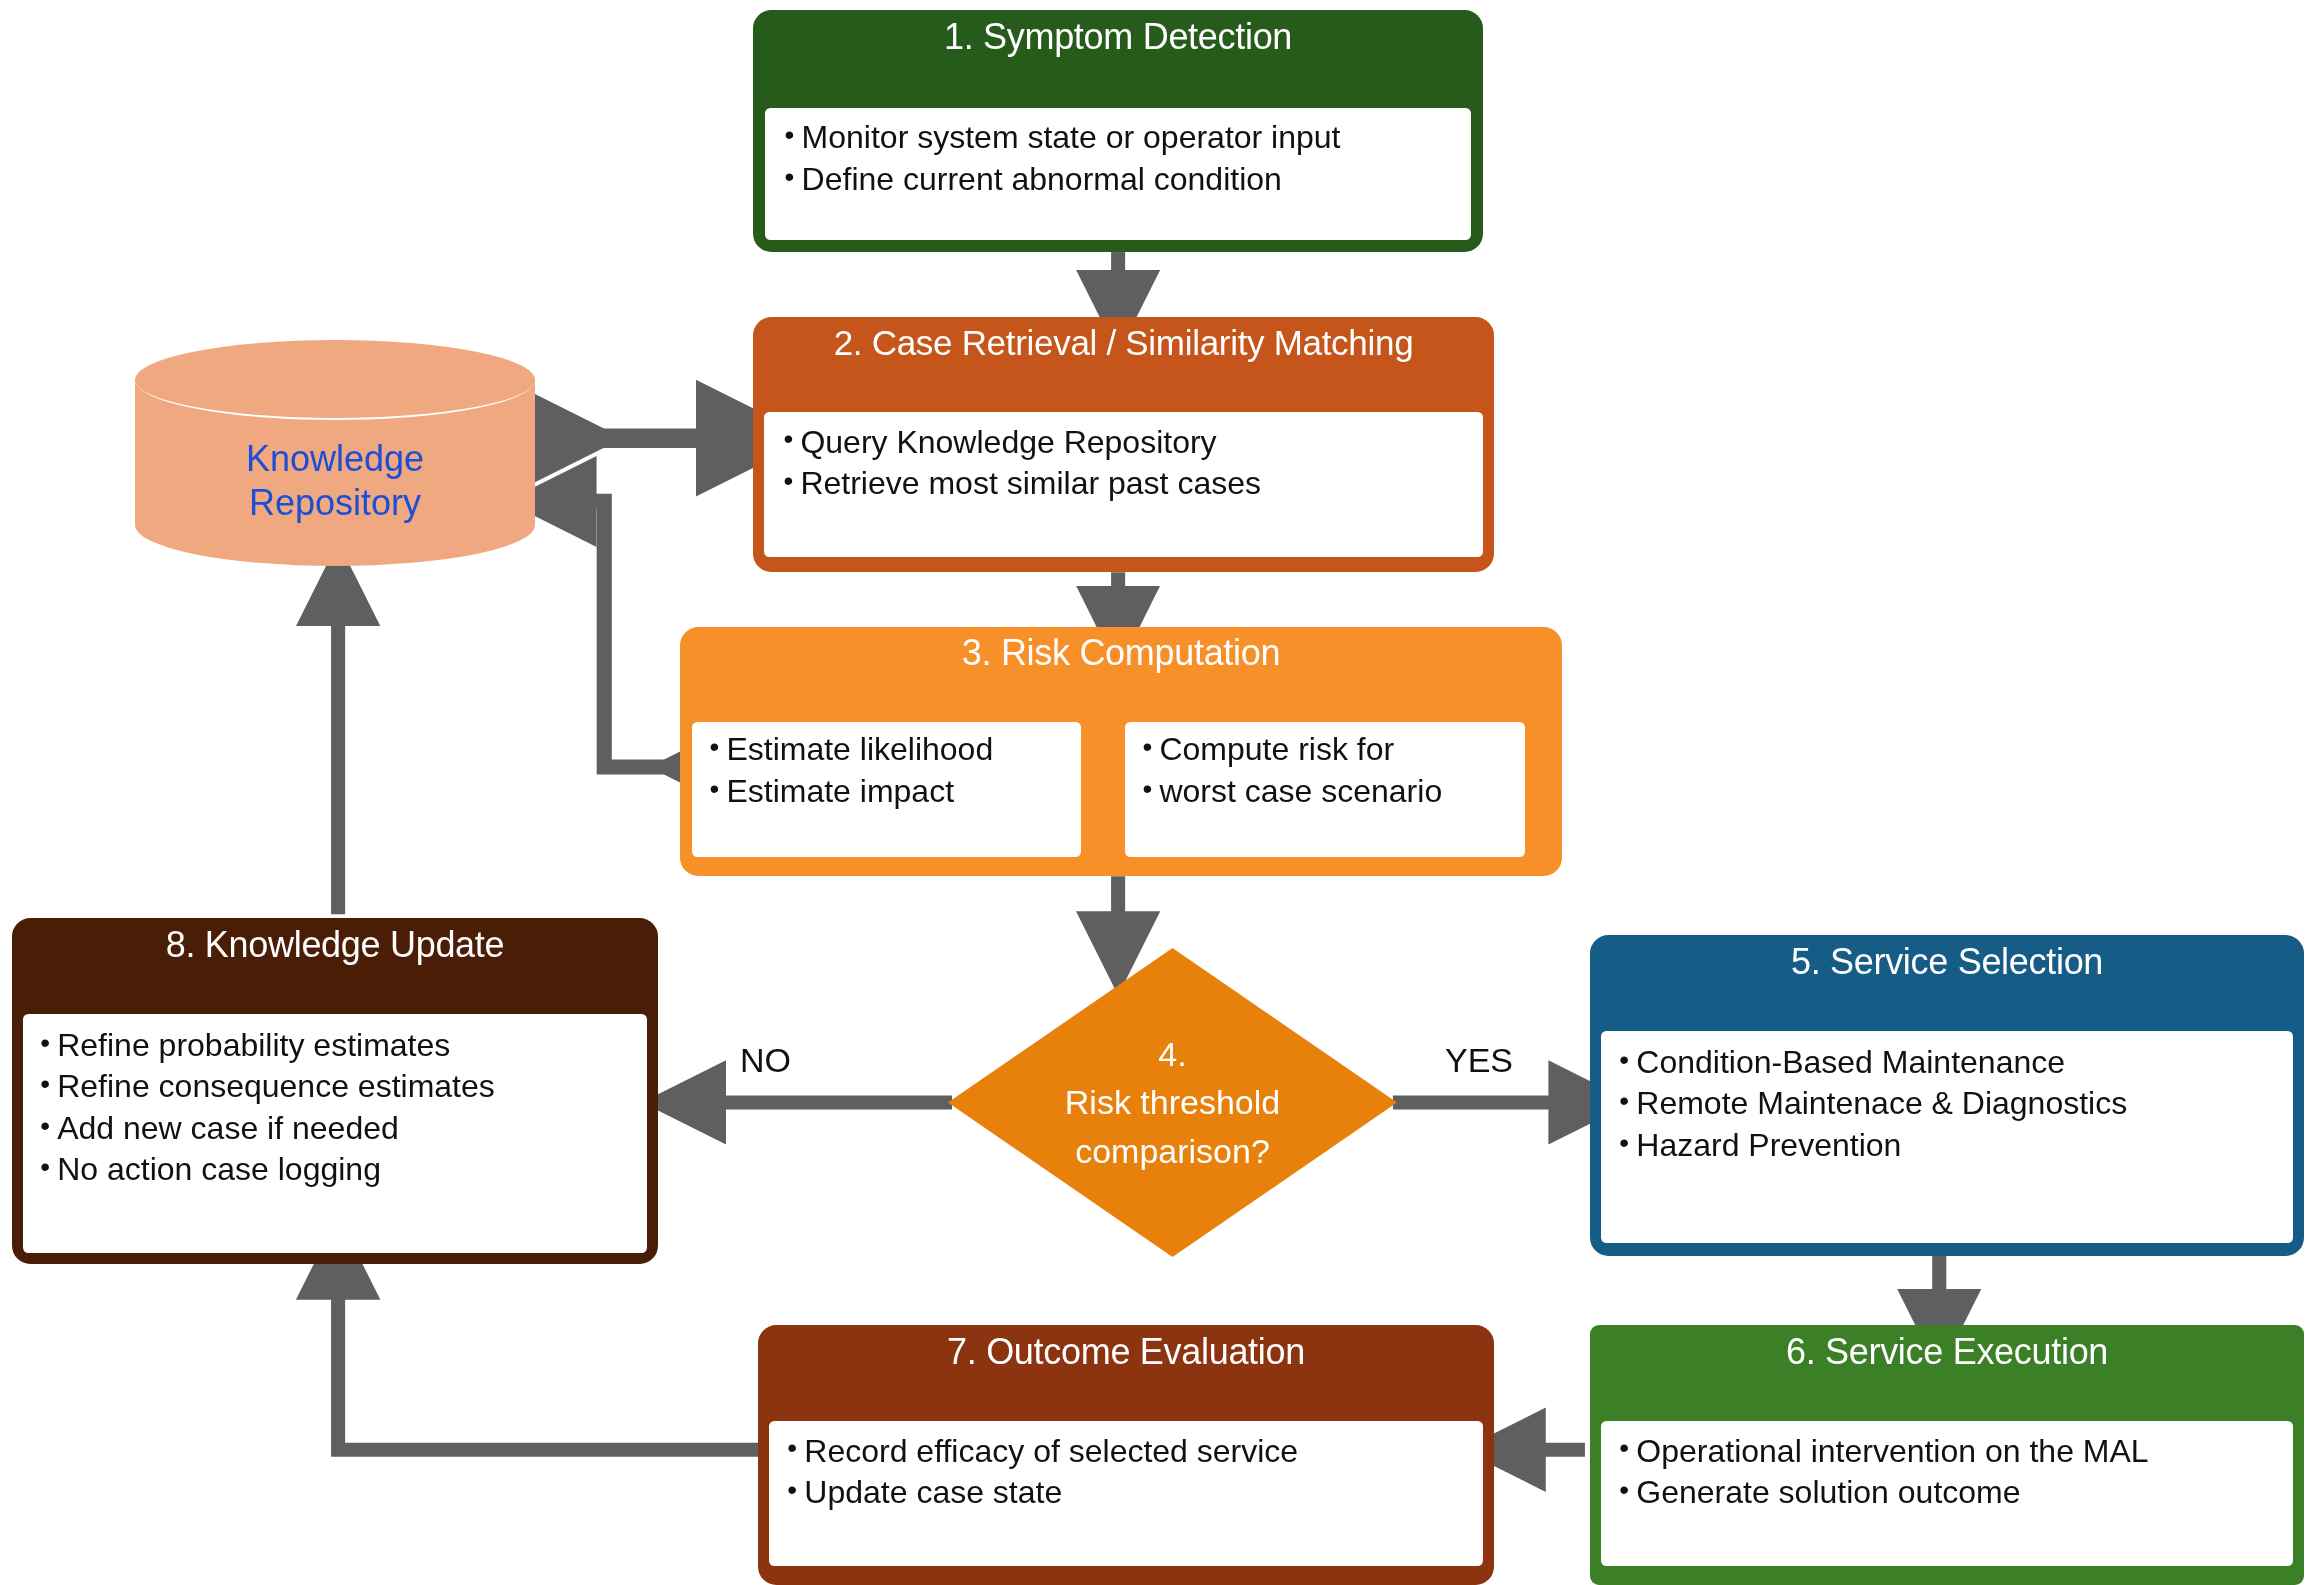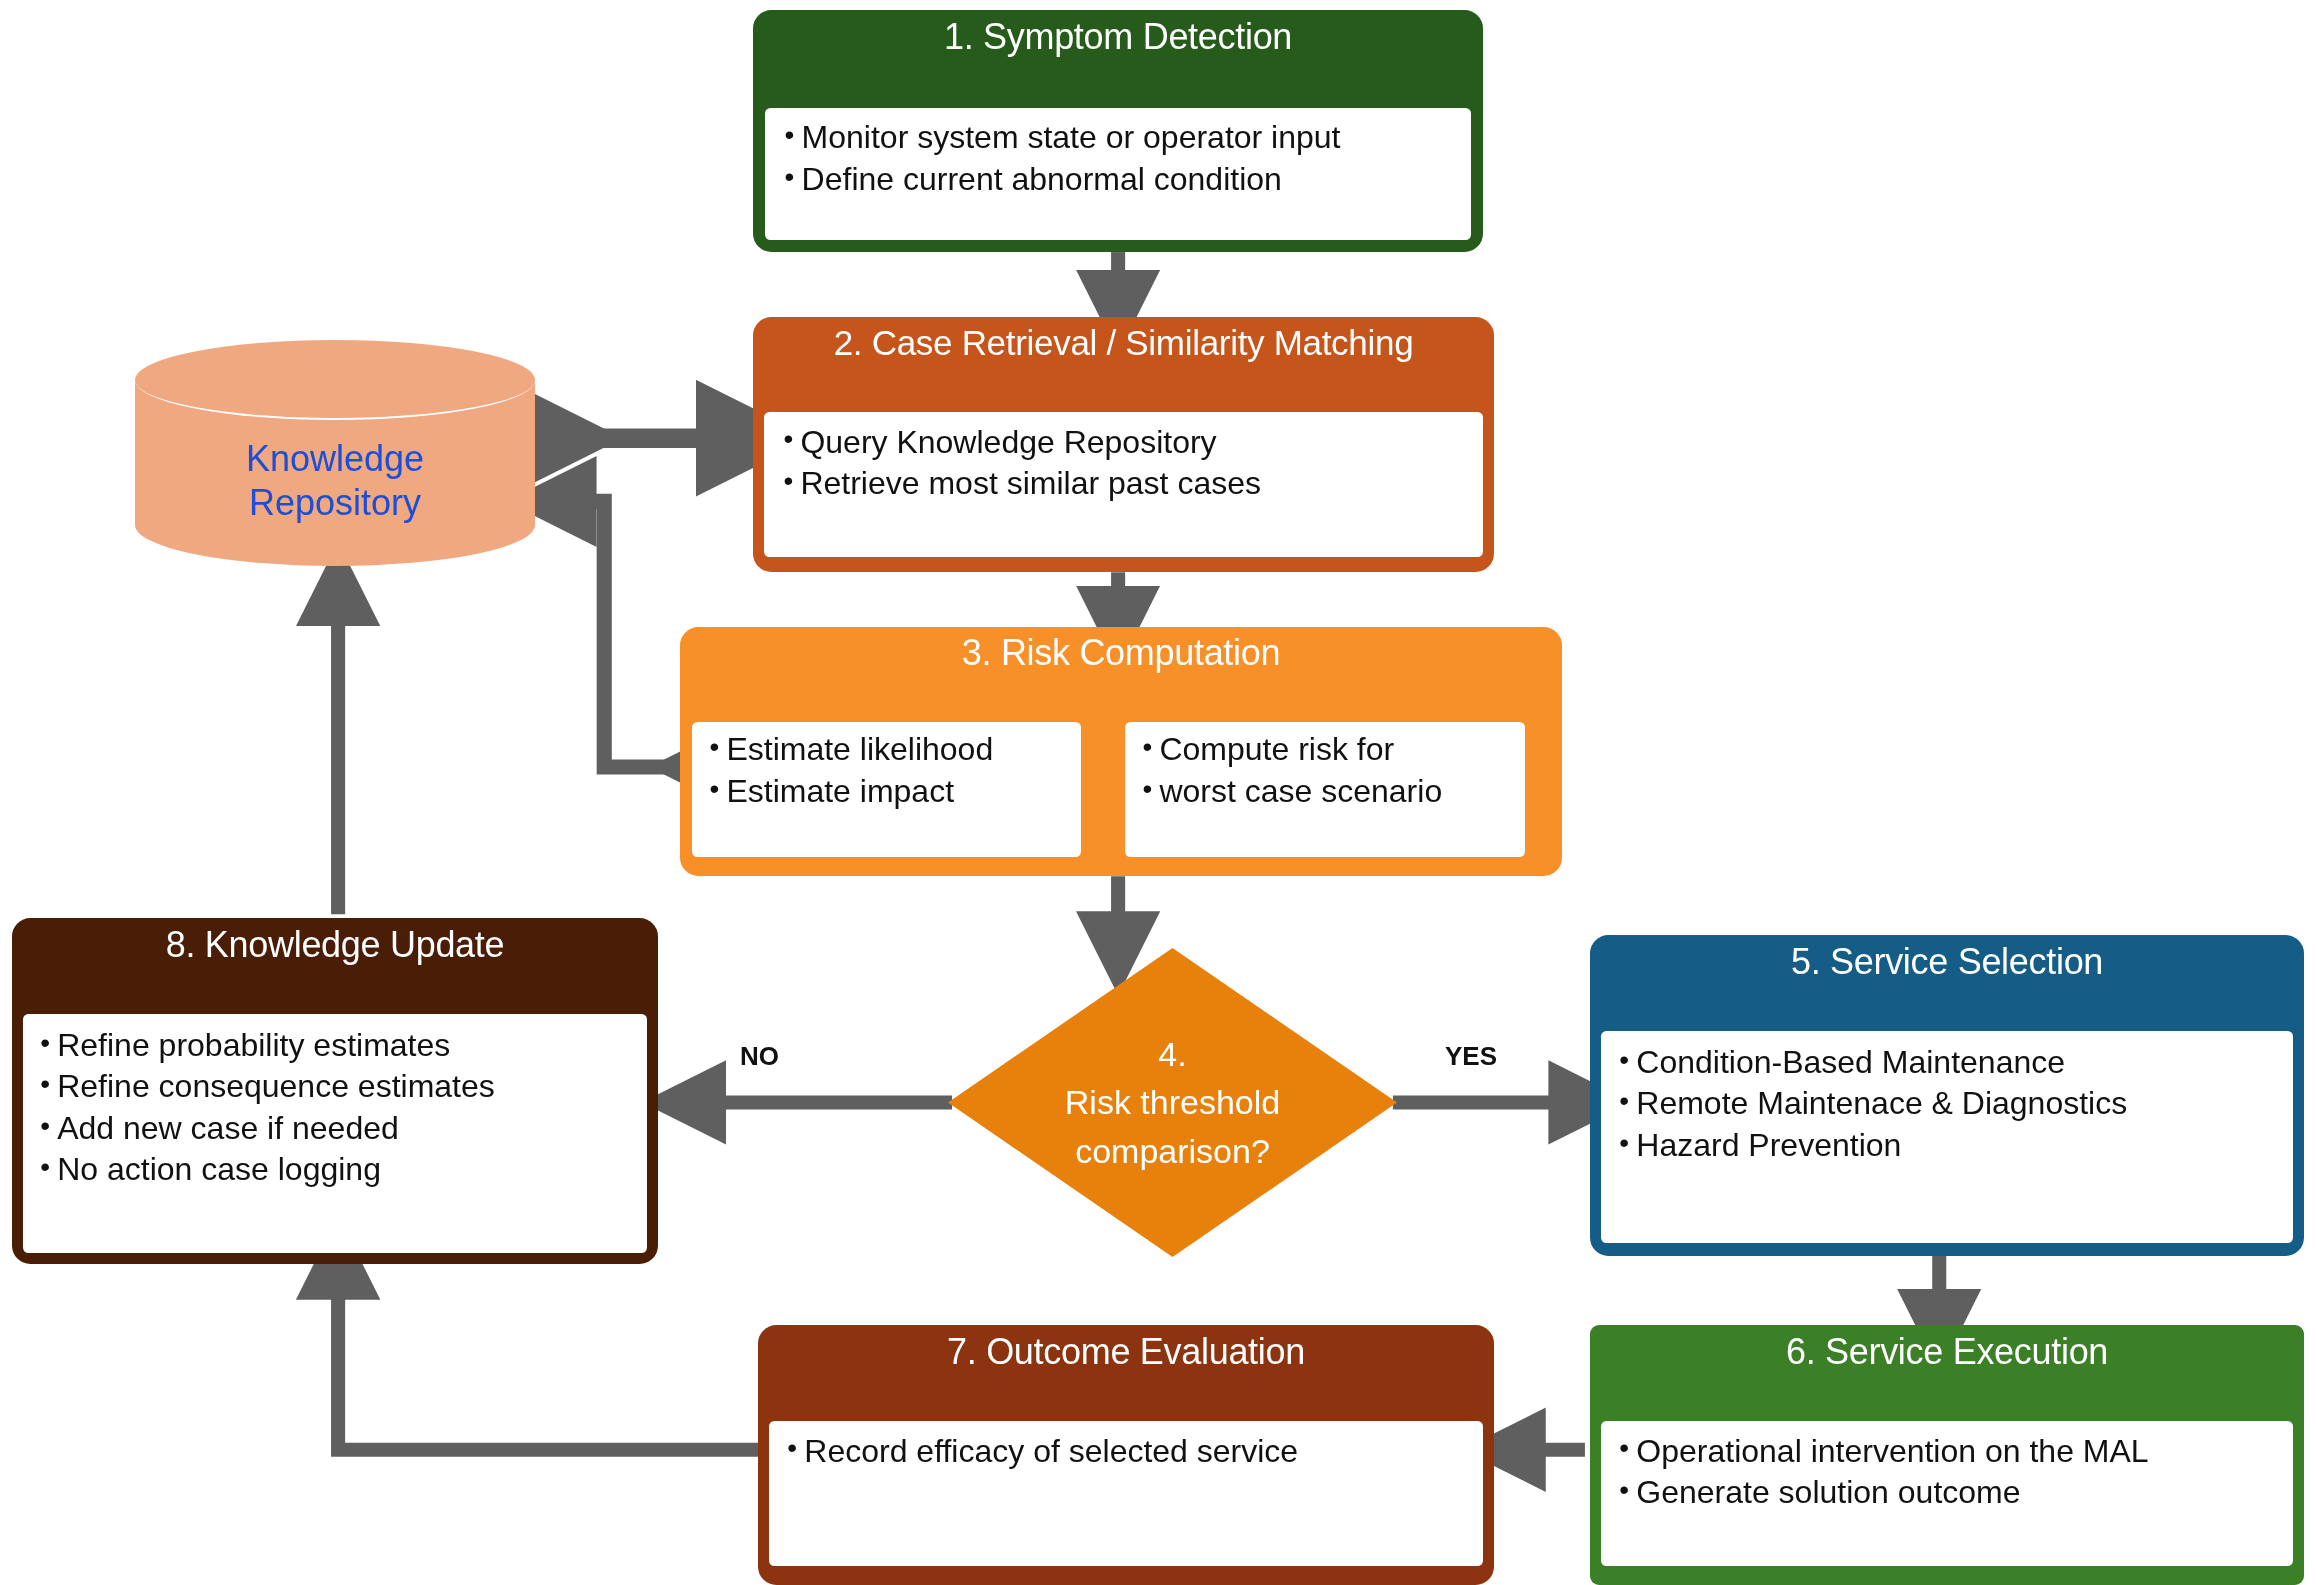--- a/index.html
+++ b/index.html
@@ -122,23 +122,22 @@
     left: 0; top: 0;
     width: 2319px;
     height: 1586px;
     pointer-events: none;
   }
 
   
   .edge-label {
     position: absolute;
     color: #111111;
-    font-size: 26px;
+    font-size: 34px;
     white-space: nowrap;
-    font-weight: bold;
   }
 </style>
 </head>
 <body>
 
 <div id="canvas" data-name="flowchart-canvas">
 
   <svg id="arrows" data-name="arrow-layer" viewBox="0 0 4287 2932" xmlns="http://www.w3.org/2000/svg">
     <defs>
       <marker id="ah" markerWidth="6" markerHeight="6" refX="2.6" refY="3" orient="auto" markerUnits="strokeWidth">
@@ -283,20 +282,21 @@
       </ul>
     </div>
   </div>
 
   <div class="pbox" data-name="node-step7-outcome-evaluation" style="left:758px; top:1325px; width:736px; height:260px;
               background:#8C3310; padding:7.6px 10.8px 10.8px 10.8px;">
     <div class="ptitle" data-name="step7-title">7. Outcome Evaluation</div>
     <div class="inner" data-name="step7-body" style="margin-top:6.5px; width:100%; height:145px; padding:9.7px 6.5px;">
       <ul>
         <li data-name="step7-bullet-1">Record efficacy of selected service</li>
+        <li data-name="step7-bullet-2">Update case state</li>
       </ul>
     </div>
   </div>
 
   <div class="pbox" data-name="node-step8-knowledge-update" style="left:12px; top:918px; width:646px; height:346px;
               background:#4A1D06; padding:7.6px 10.8px 10.8px 10.8px;">
     <div class="ptitle" data-name="step8-title">8. Knowledge Update</div>
     <div class="inner" data-name="step8-body" style="margin-top:6.5px; width:100%; height:254px; padding:10.8px 5.4px;">
       <ul>
         <li data-name="step8-bullet-1">Refine probability estimates</li>

